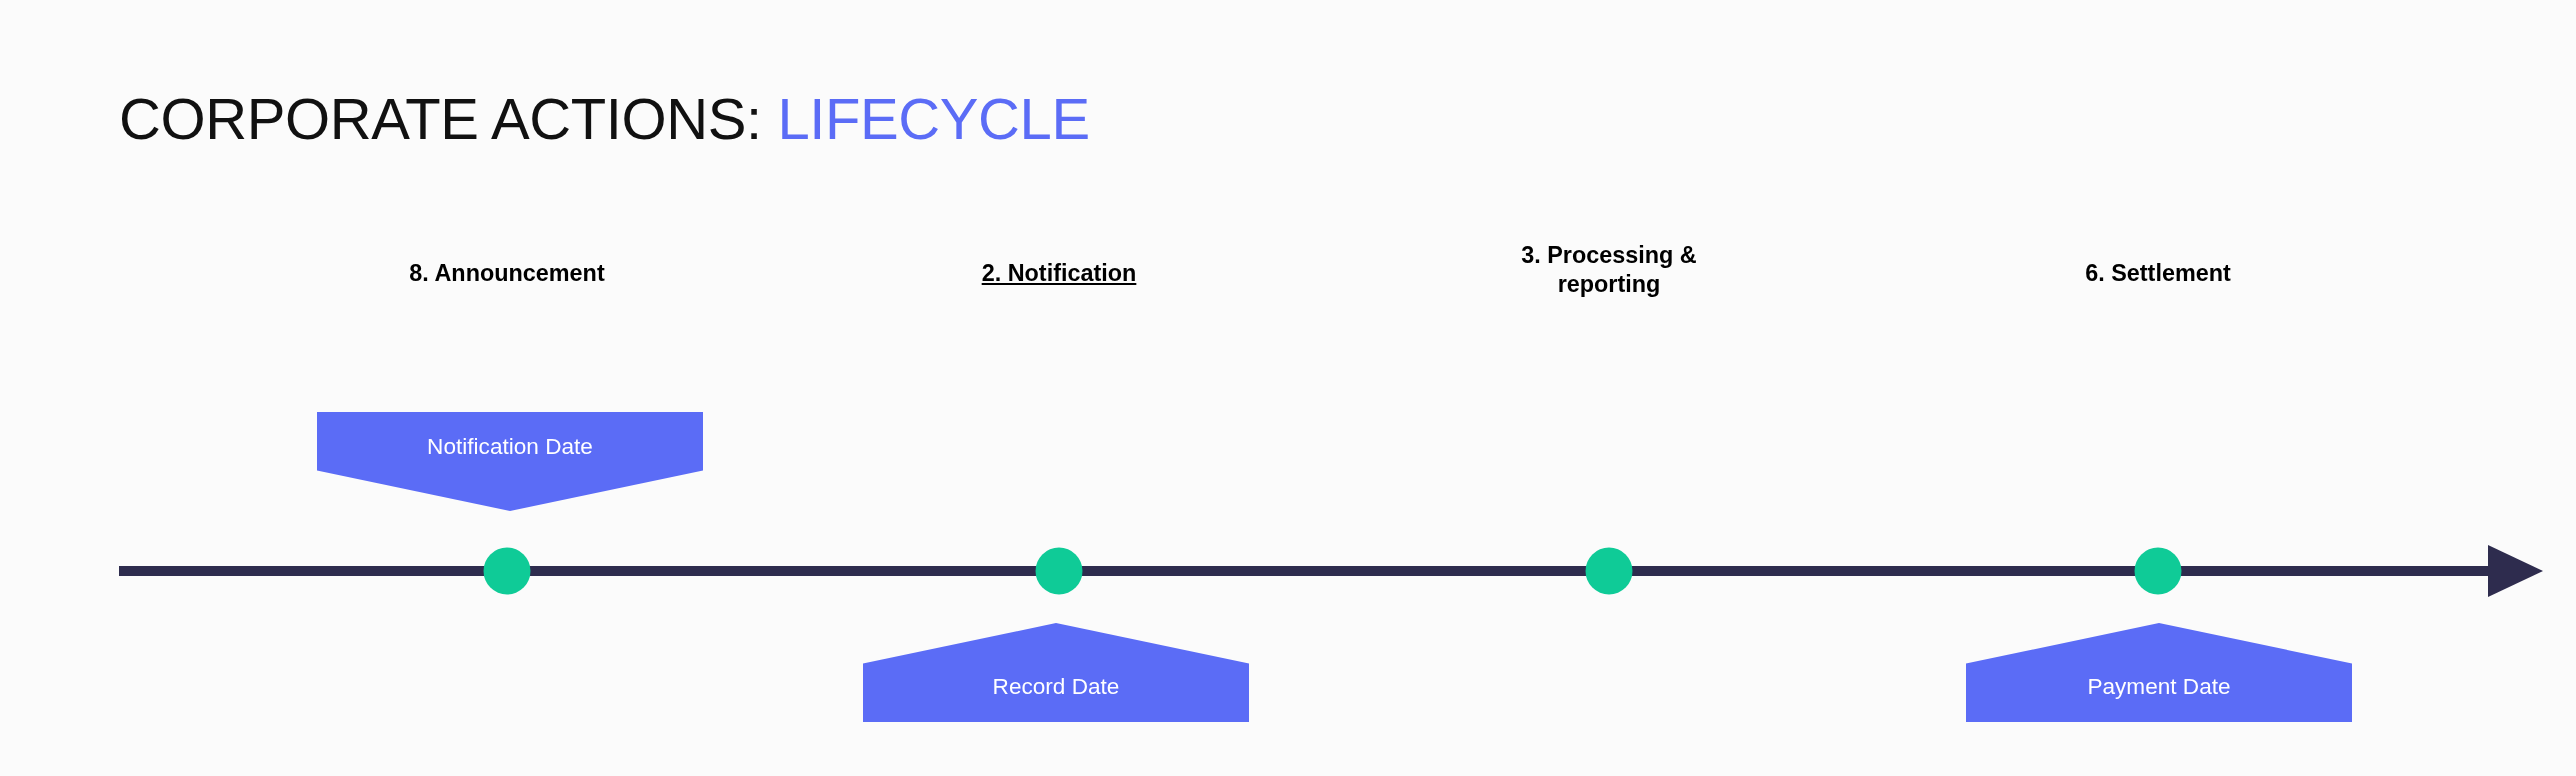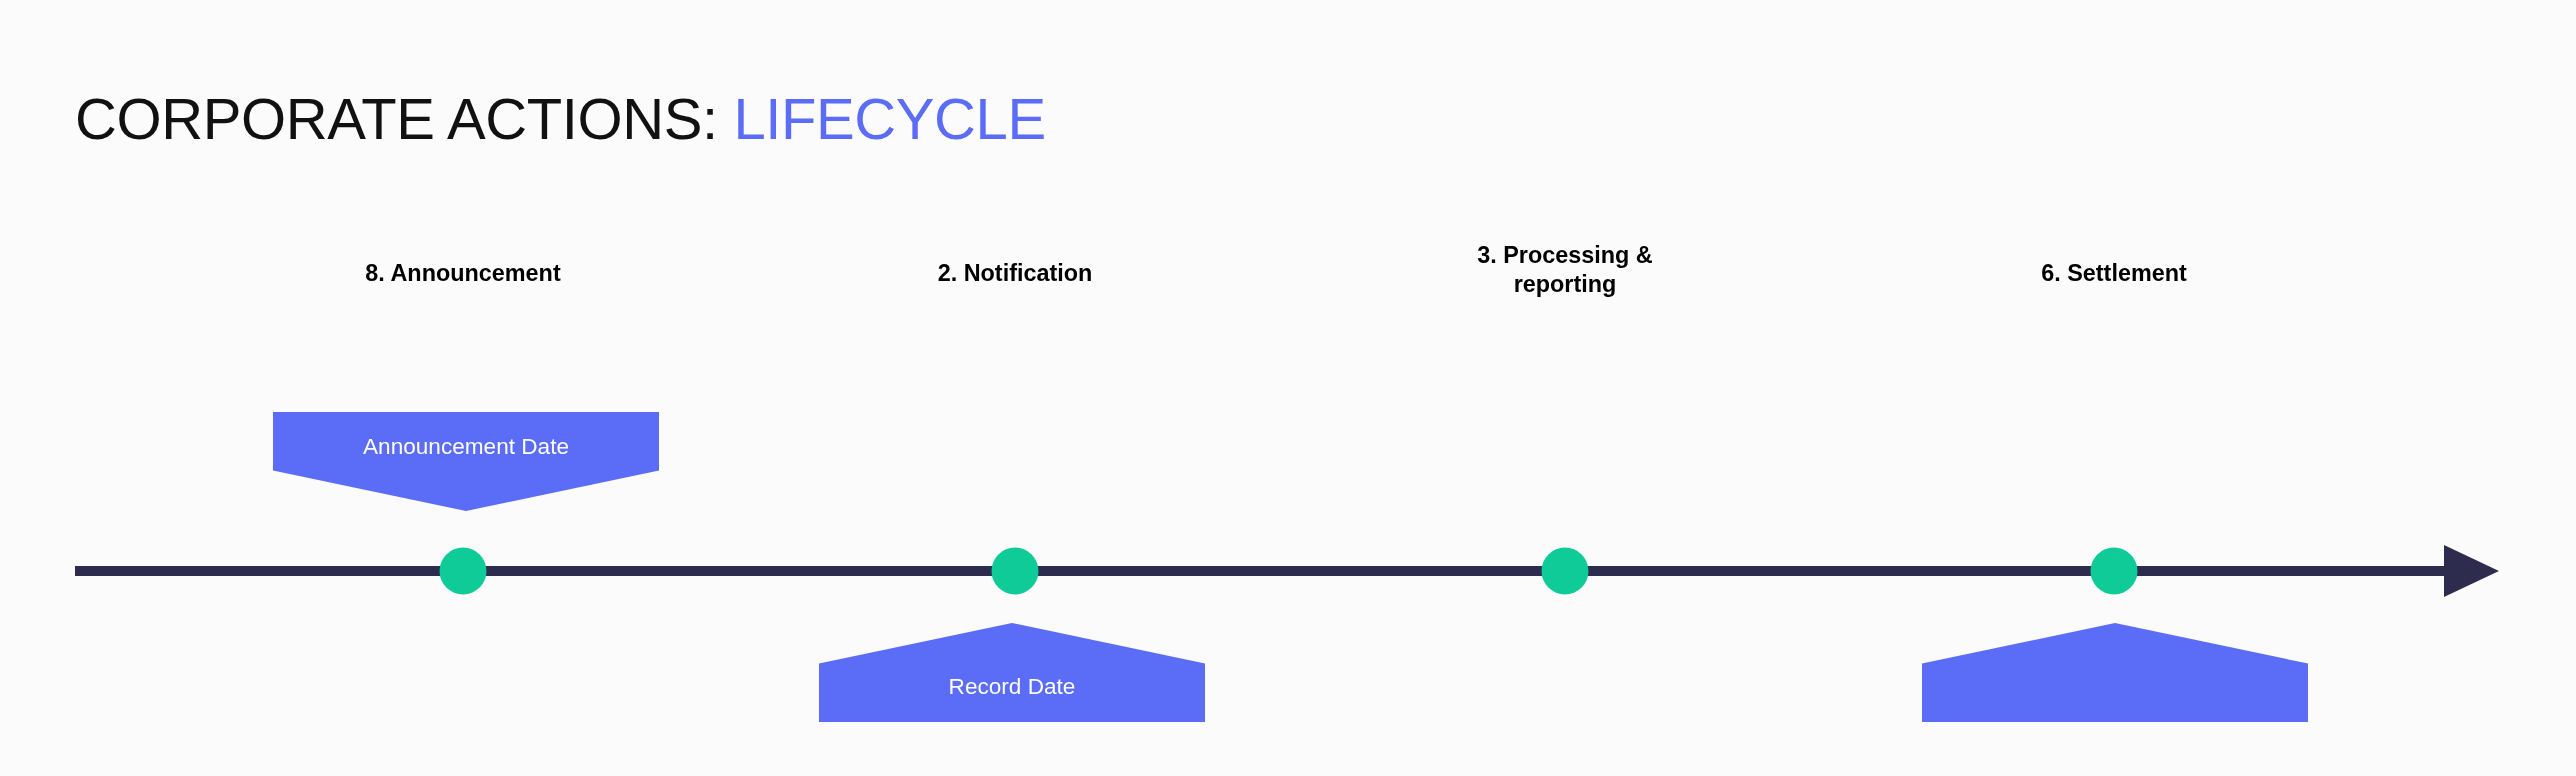--- a/index.html
+++ b/index.html
@@ -13,20 +13,21 @@
     background: #FBFBFB;
     font-family: "Liberation Sans", sans-serif;
     overflow: hidden;
   }
 
   #stage {
     position: relative;
     width: 2456px;
     height: 776px;
     background: #FBFBFB;
+    margin-left: 44px;
   }
 
   
   .title {
     position: absolute;
     left: 75px;
     top: 84px;
     font-size: 58px;
     line-height: 70px;
     font-weight: 400;
@@ -120,44 +121,45 @@
 <body>
 
 <div id="stage">
 
   <div class="title">
     <span class="lead">CORPORATE ACTIONS:</span>
     <span class="accent">LIFECYCLE</span>
   </div>
 
   <div class="step-label" style="left:463px; top:259px;">8. Announcement</div>
-  <div class="step-label" style="left:1015px; top:259px;">2. Notification</div>
+  <div class="step-label" style="left:1015px; top:259px;text-decoration:underline;">2. Notification</div>
   <div class="step-label" style="left:1565px; top:241px;">3. Processing &amp;
 reporting</div>
   <div class="step-label" style="left:2114px; top:259px;">6. Settlement</div>
 
   <div class="banner points-down" style="left:466px; top:412px;">
     <svg viewBox="0 0 478 122" preserveAspectRatio="none">
       <polygon points="0,0 478,0 478,72 239,122 0,72" fill="#5B6CF6"></polygon>
     </svg>
-    <div class="banner-text">Announcement Date</div>
+    <div class="banner-text">Notification Date</div>
   </div>
 
 
   <div class="banner points-up" style="left:1012px; top:623px;">
     <svg viewBox="0 0 478 122" preserveAspectRatio="none">
       <polygon points="239,0 478,50 478,122 0,122 0,50" fill="#5B6CF6"></polygon>
     </svg>
     <div class="banner-text">Record Date</div>
   </div>
 
   <div class="banner points-up" style="left:2115px; top:623px;">
     <svg viewBox="0 0 478 122" preserveAspectRatio="none">
       <polygon points="239,0 478,50 478,122 0,122 0,50" fill="#5B6CF6"></polygon>
     </svg>
+    <div class="banner-text">Payment Date</div>
   </div>
 
   <div class="timeline-axis">
     <div class="timeline-line"></div>
     <div class="timeline-arrow"></div>
   </div>
 
   <div class="dot" style="left:463px;  top:571px;"></div>
   <div class="dot" style="left:1015px; top:571px;"></div>
   <div class="dot" style="left:1565px; top:571px;"></div>

